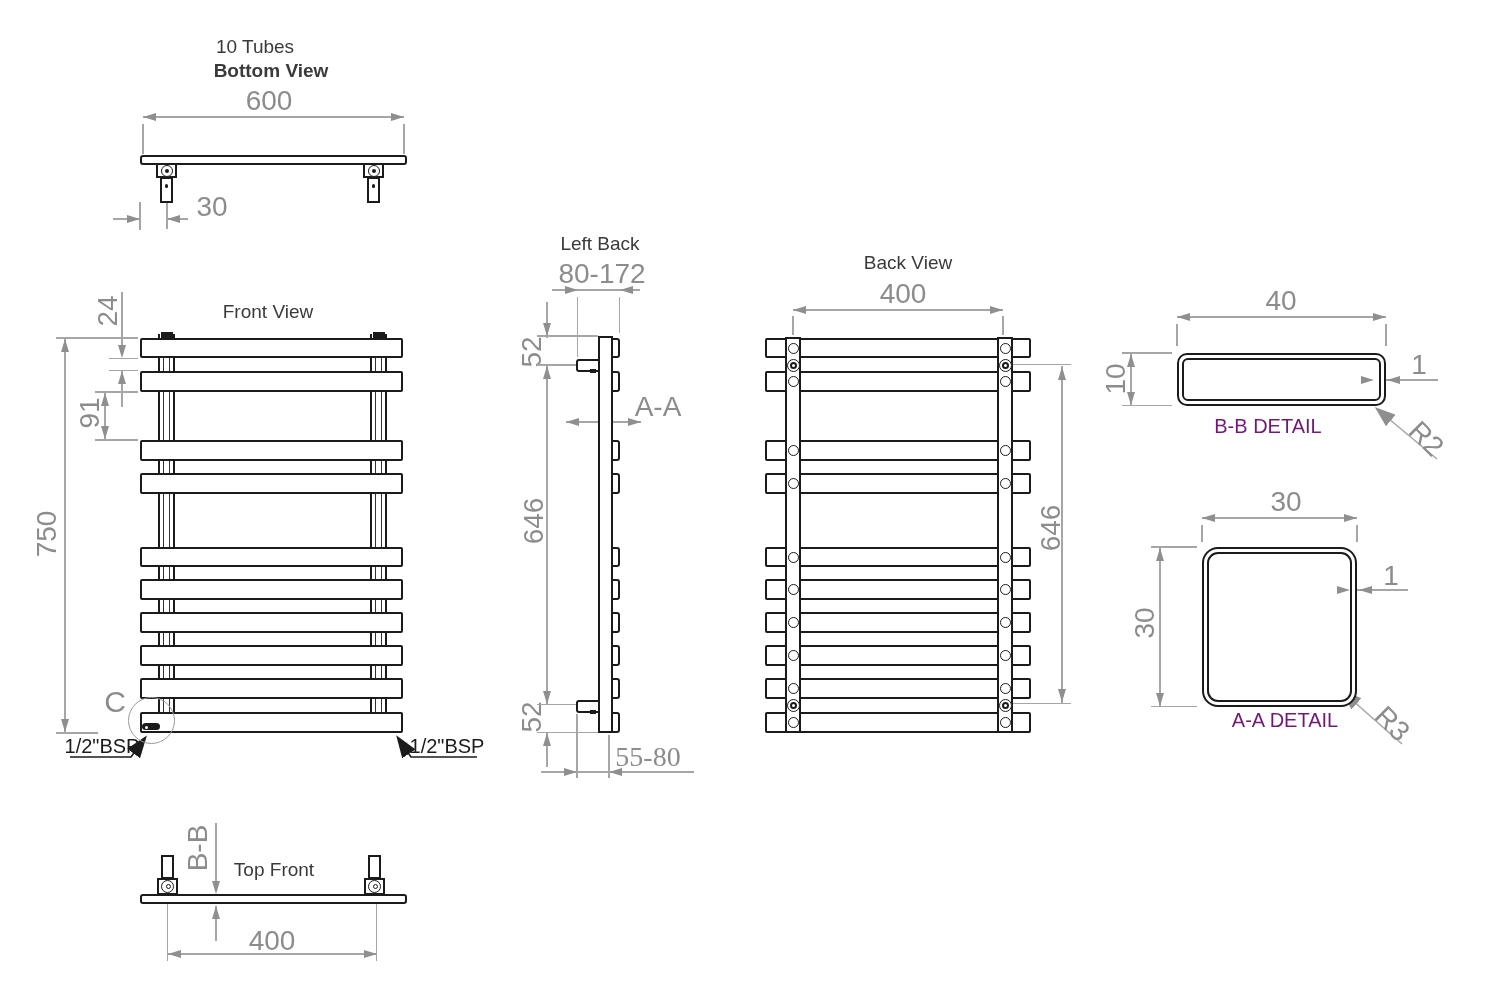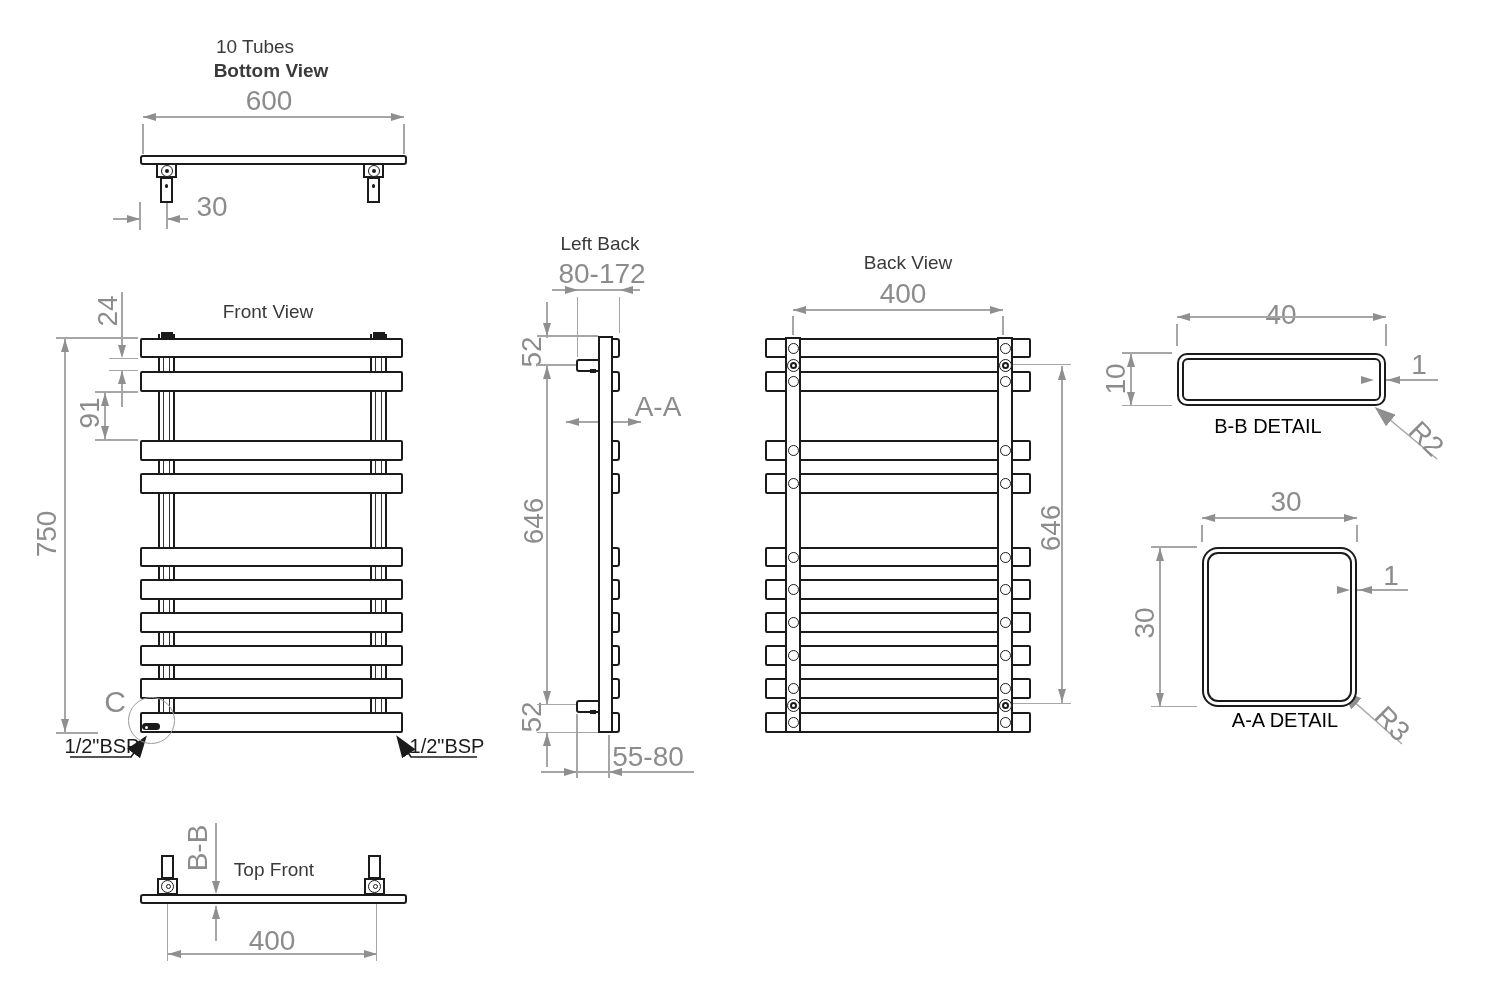--- a/index.html
+++ b/index.html
@@ -5,21 +5,21 @@
   html,body{margin:0;padding:0;background:#fff;}
   #stage{position:relative;width:1500px;height:1005px;background:#ffffff;
          font-family:"Liberation Sans",sans-serif;overflow:hidden;}
   
   .t{position:absolute;color:#8c8c8c;font-size:28px;line-height:1;white-space:nowrap;
      transform:translate(-50%,-50%);}
   .vt{transform:translate(-50%,-50%) rotate(-90deg);}
   
   .title{position:absolute;color:#3a3a3a;font-size:19px;line-height:1;white-space:nowrap;
      transform:translate(-50%,-50%);}
-  .dlabel{position:absolute;color:#000000;font-size:20px;line-height:1;white-space:nowrap;
+  .dlabel{position:absolute;color:#701a75;font-size:20px;line-height:1;white-space:nowrap;
      transform:translate(-50%,-50%);}
   .btext{position:absolute;color:#1b1b1b;font-size:20px;line-height:1;white-space:nowrap;
      transform:translate(-50%,-50%);}
   
   .ln{position:absolute;background:#a6a6a6;}
   .brect{position:absolute;background:#fff;border:2.2px solid #1b1b1b;box-sizing:border-box;}
   .circ{position:absolute;border:1.8px solid #1b1b1b;border-radius:50%;background:#fff;box-sizing:border-box;}
   .blk{position:absolute;background:#1b1b1b;}
   .post{position:absolute;background:#fff;border-left:2.4px solid #1b1b1b;border-right:2.4px solid #1b1b1b;box-sizing:border-box;}
   .post-in{position:absolute;top:0;bottom:0;left:2.6px;right:2.6px;
@@ -58,28 +58,28 @@
   <div class="t vt" style="left:90px;top:413px;">91</div>
   <div class="t" style="left:115px;top:702px;font-size:30px;">C</div>
   <div class="btext" style="left:102px;top:746px;">1/2"BSP</div>
   <div class="btext" style="left:447px;top:746px;">1/2"BSP</div>
 
   <div class="title" style="left:600px;top:243px;">Left Back</div>
   <div class="t" style="left:602px;top:274px;">80-172</div>
   <div class="t vt" style="left:532px;top:352px;">52</div>
   <div class="t vt" style="left:534px;top:521px;">646</div>
   <div class="t vt" style="left:532px;top:717px;">52</div>
-  <div class="t" style="left:648px;top:757px;">55-80</div>
+  <div class="t" style="left:648px;top:757px;font-family:Liberation Serif, serif;">55-80</div>
   <div class="t" style="left:658px;top:407px;">A-A</div>
 
   <div class="title" style="left:908px;top:262px;">Back View</div>
   <div class="t" style="left:903px;top:294px;">400</div>
   <div class="t vt" style="left:1051px;top:528px;">646</div>
 
-  <div class="t" style="left:1281px;top:301px;margin-top:14px;">40</div>
+  <div class="t" style="left:1281px;top:301px;">40</div>
   <div class="t vt" style="left:1116px;top:379px;">10</div>
   <div class="t" style="left:1419px;top:365px;">1</div>
   <div class="t" style="left:1426px;top:439px;transform:translate(-50%,-50%) rotate(45deg);">R2</div>
   <div class="dlabel" style="left:1268px;top:426px;">B-B DETAIL</div>
 
   <div class="t" style="left:1286px;top:502px;">30</div>
   <div class="t vt" style="left:1145px;top:623px;">30</div>
   <div class="t" style="left:1391px;top:576px;">1</div>
   <div class="t" style="left:1392px;top:724px;transform:translate(-50%,-50%) rotate(45deg);">R3</div>
   <div class="dlabel" style="left:1285px;top:720px;">A-A DETAIL</div>

